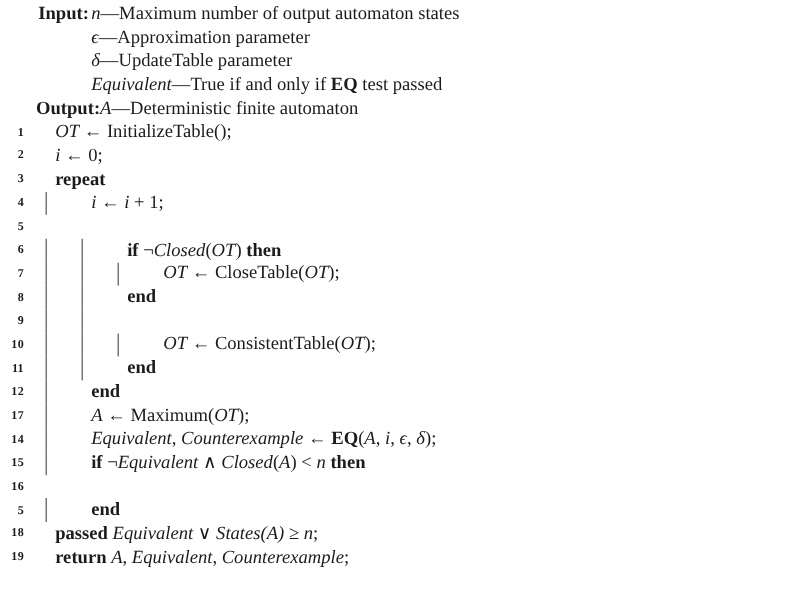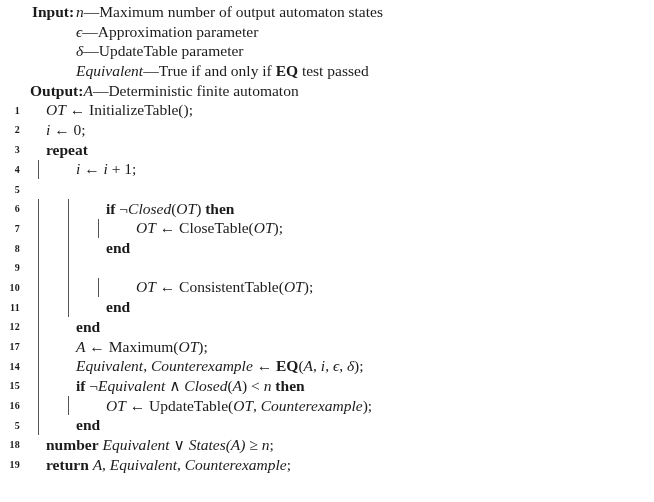--- a/index.html
+++ b/index.html
@@ -181,37 +181,32 @@
       </div>
       <div class="cline">
         <span class="lno">15</span>
         <div class="cbody">
           <span class="guide"></span>
           <span class="ccontent"><span class="seg-b">if</span><span class="seg-r"> ¬</span><span class="seg-i">Equivalent</span><span class="seg-r"> ∧ </span><span class="seg-i">Closed</span><span class="seg-r">(</span><span class="seg-i">A</span><span class="seg-r">) &lt; </span><span class="seg-i">n</span><span class="seg-r"> </span><span class="seg-b">then</span></span>
         </div>
       </div>
       <div class="cline">
         <span class="lno">16</span>
-        <div class="cbody">
-          <span class="guide"></span>
-          <span class="guide"></span>
-          <span class="ccontent"><span class="seg-i">OT</span><span class="seg-r"> ← UpdateTable(</span><span class="seg-i">OT</span><span class="seg-r">, </span><span class="seg-i">Counterexample</span><span class="seg-r">);</span></span>
-        </div>
       </div>
       <div class="cline">
         <span class="lno">5</span>
         <div class="cbody">
           <span class="guide"></span>
           <span class="ccontent"><span class="seg-b">end</span></span>
         </div>
       </div>
       <div class="cline">
         <span class="lno">18</span>
         <div class="cbody">
-          <span class="ccontent"><span class="seg-b">number</span><span class="seg-r"> </span><span class="seg-i">Equivalent</span><span class="seg-r"> ∨ </span><span class="seg-i">States(A)</span><span class="seg-r"> ≥ </span><span class="seg-i">n</span><span class="seg-r">;</span></span>
+          <span class="ccontent"><span class="seg-b">passed</span><span class="seg-r"> </span><span class="seg-i">Equivalent</span><span class="seg-r"> ∨ </span><span class="seg-i">States(A)</span><span class="seg-r"> ≥ </span><span class="seg-i">n</span><span class="seg-r">;</span></span>
         </div>
       </div>
       <div class="cline">
         <span class="lno">19</span>
         <div class="cbody">
           <span class="ccontent"><span class="seg-b">return</span><span class="seg-r"> </span><span class="seg-i">A</span><span class="seg-r">, </span><span class="seg-i">Equivalent</span><span class="seg-r">, </span><span class="seg-i">Counterexample</span><span class="seg-r">;</span></span>
         </div>
       </div>
     </div>
 </div>

